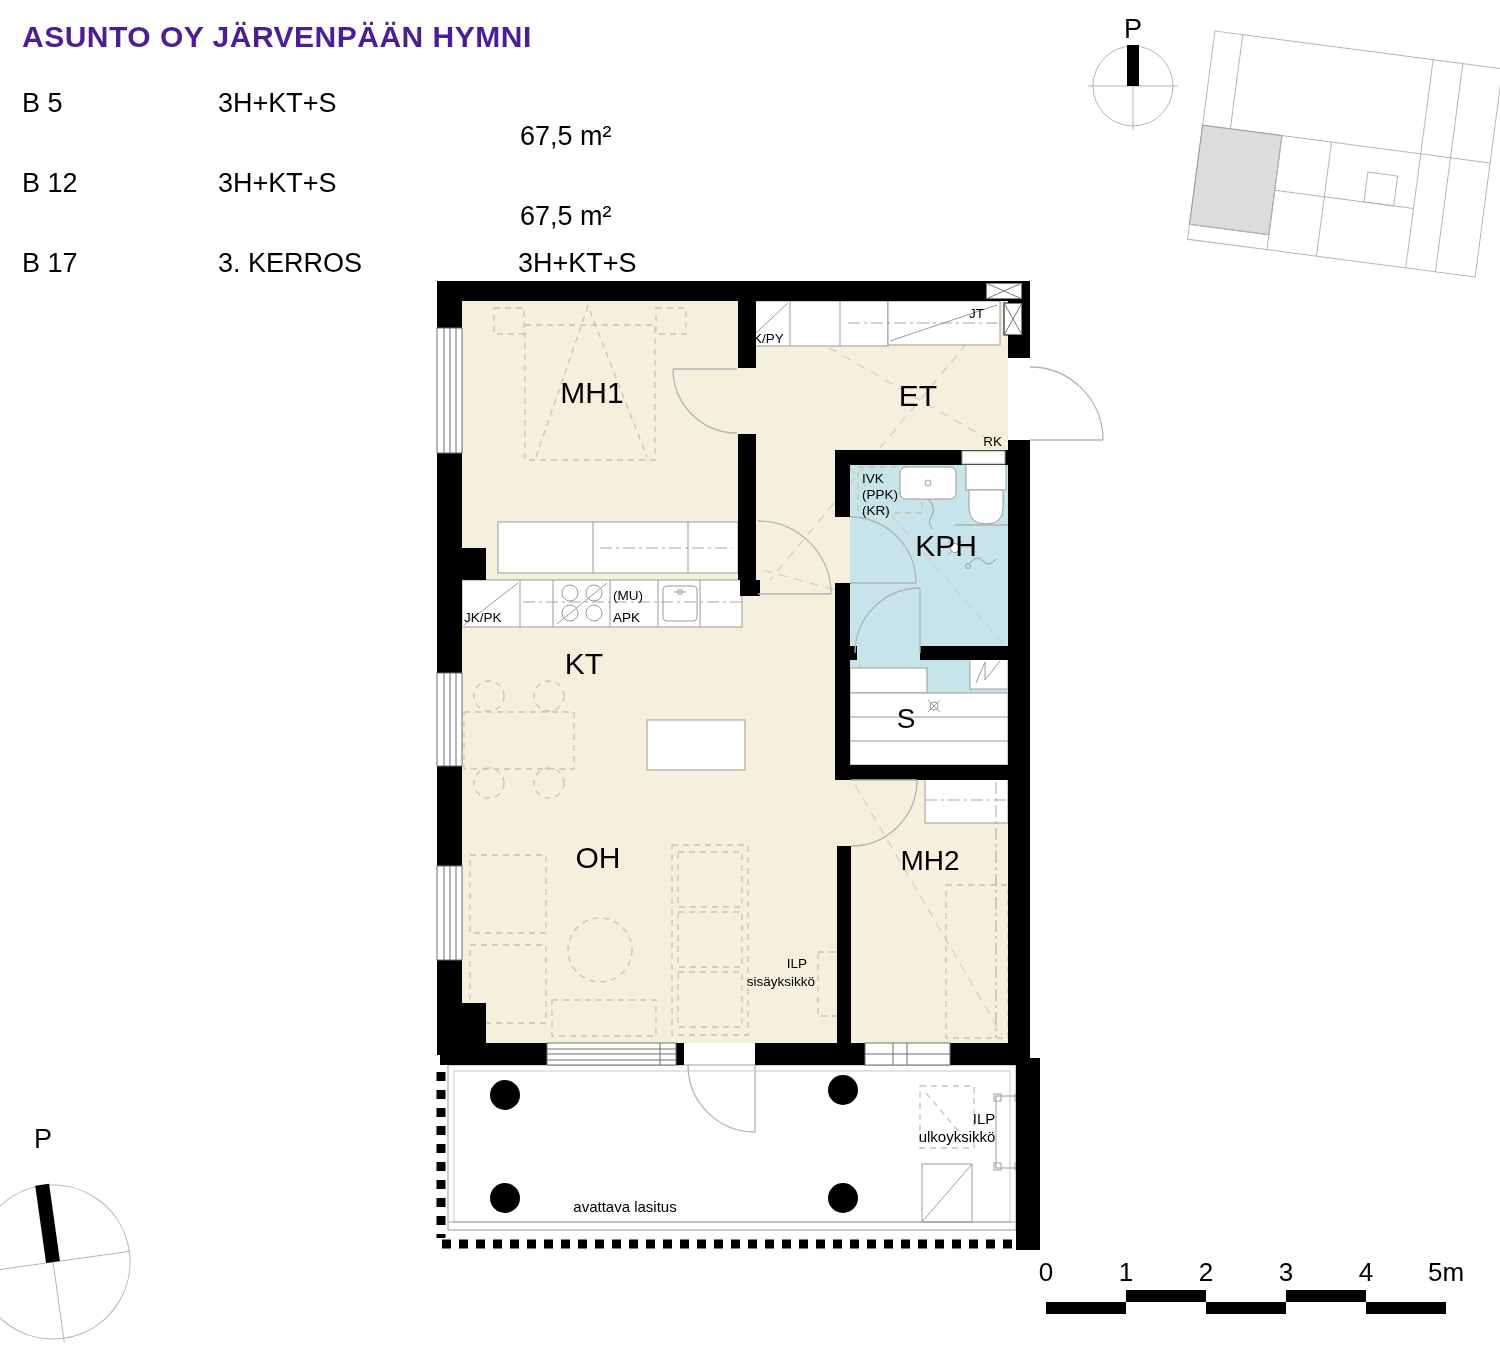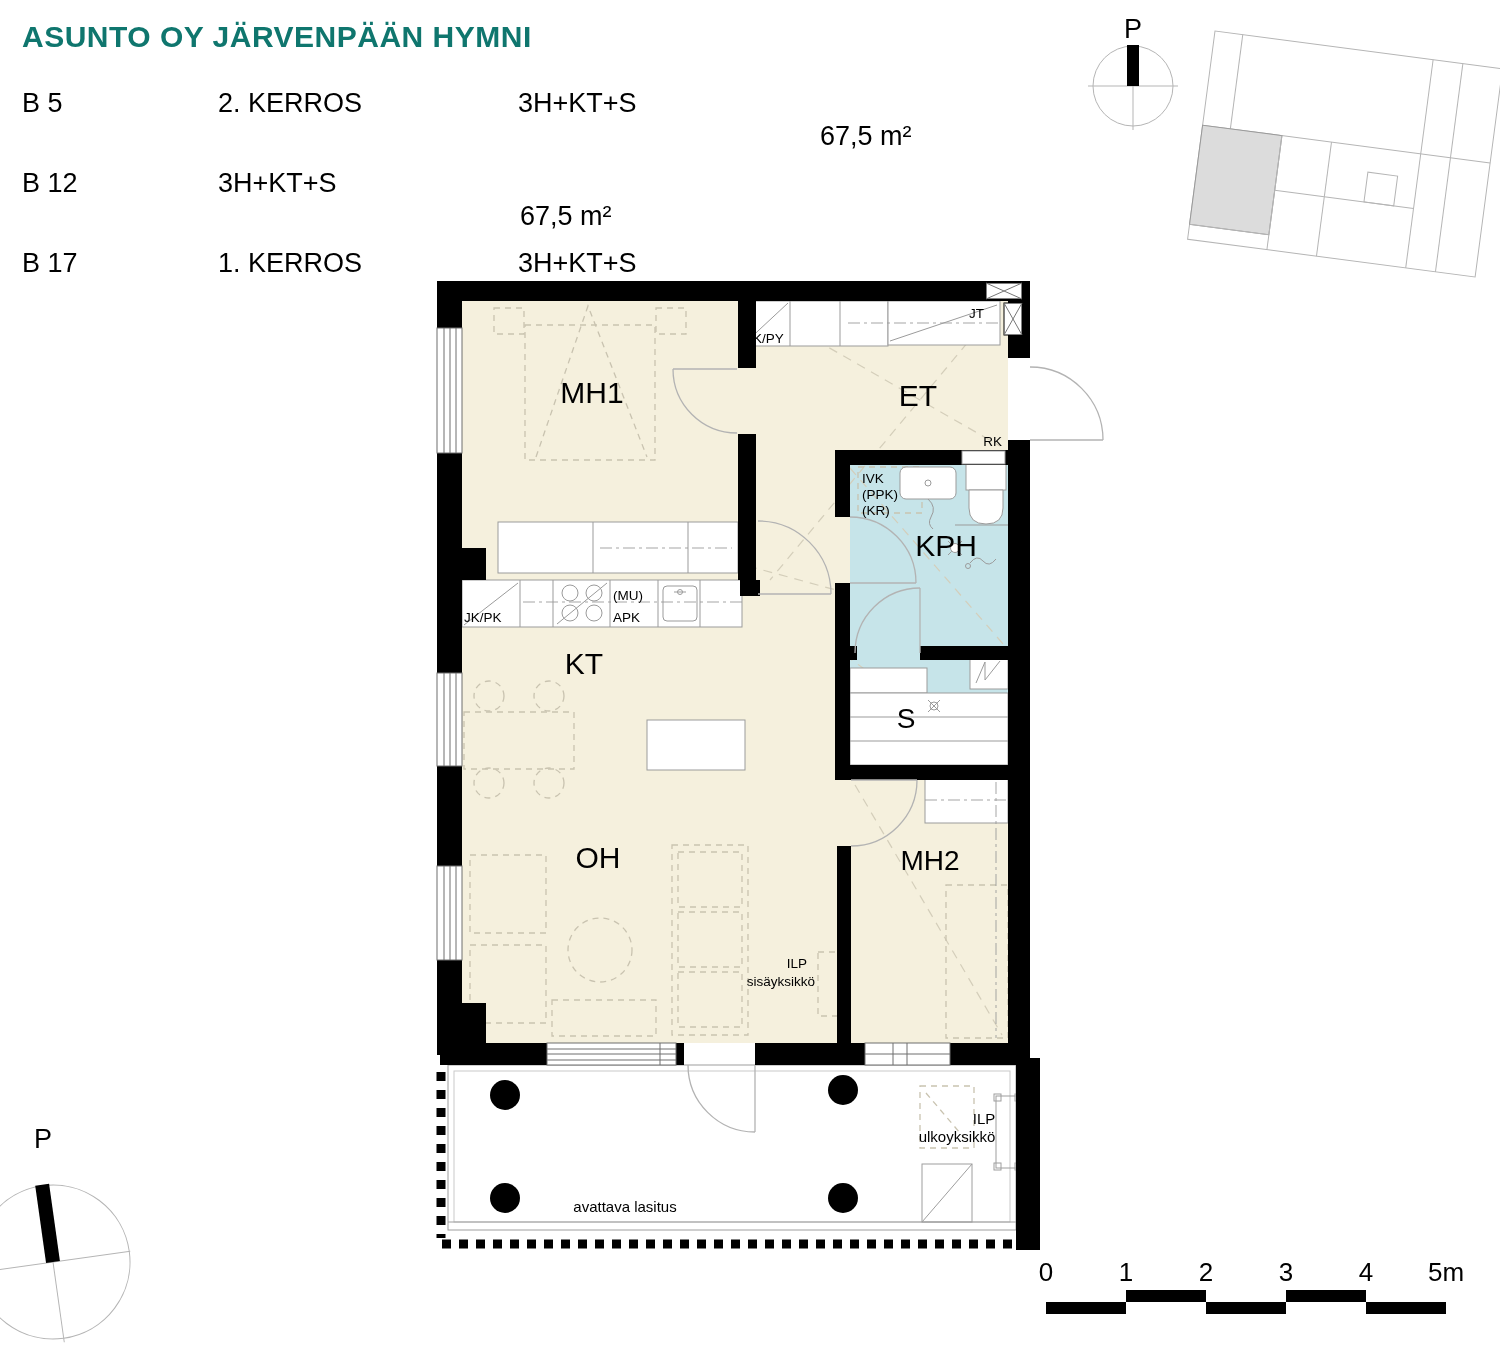--- a/index.html
+++ b/index.html
@@ -2,21 +2,21 @@
 <html style="--room_fill: #f5f0dd; --wet_room_fill: #c6e4e9; --wall: #000000; --highlight_unit: #dcdcdc; --furniture_line: #c9c3b0; --fixture_line: #9b9b9b;"><head>
 <meta charset="utf-8">
 <style>
   :root{
     --room_fill:#f5f0dd; --wet_room_fill:#c6e4e9; --wall:#000000;
     --highlight_unit:#dcdcdc; --furniture_line:#c9c3b0; --fixture_line:#9b9b9b;
   }
   html,body{margin:0;padding:0;background:#ffffff;}
   body{width:1500px;height:1364px;position:relative;font-family:"Liberation Sans",sans-serif;overflow:hidden;}
   .header{position:absolute;left:22px;top:20px;width:950px;}
-  .title{font-size:30px;font-weight:bold;letter-spacing:.5px;color:#0f766e;margin:0 0 34px 0;}
+  .title{font-size:30px;font-weight:bold;letter-spacing:.5px;color:#4c1d95;margin:0 0 34px 0;}
   .apt-table{font-size:27px;color:#000;}
   .apt-row{display:flex;margin-bottom:16px;}
   .apt-row .c1{width:196px;}
   .apt-row .c2{width:300px;}
   .apt-row .c3{width:302px;}
   .apt-row .c4{width:150px;margin-top:33px;}
   svg{position:absolute;left:0;top:0;}
   svg text{fill:#000;}
   .wall{fill:var(--wall);stroke:none;}
   .cream{fill:var(--room_fill);stroke:none;}
@@ -39,32 +39,31 @@
   .lbl-scale{font-size:26px;}
 </style>
 </head>
 <body>
 
 <div class="header">
   <h1 class="title">ASUNTO OY JÄRVENPÄÄN HYMNI</h1>
   <div class="apt-table">
     <div class="apt-row">
       <span class="c1">B 5</span>
-      <span class="c2">2. KERROS</span>
       <span class="c3">3H+KT+S</span>
       <span class="c4">67,5 m²</span>
     </div>
     <div class="apt-row">
       <span class="c1">B 12</span>
       <span class="c3">3H+KT+S</span>
       <span class="c4">67,5 m²</span>
     </div>
     <div class="apt-row">
       <span class="c1">B 17</span>
-      <span class="c2">1. KERROS</span>
+      <span class="c2">3. KERROS</span>
       <span class="c3">3H+KT+S</span>
       <span class="c4">67,5 m²</span>
     </div>
   </div>
 </div>
 
 <svg width="1500" height="1364" viewBox="0 0 1500 1364">
 
   <g>
     <circle cx="1133" cy="86" r="40" class="keyline"></circle>

